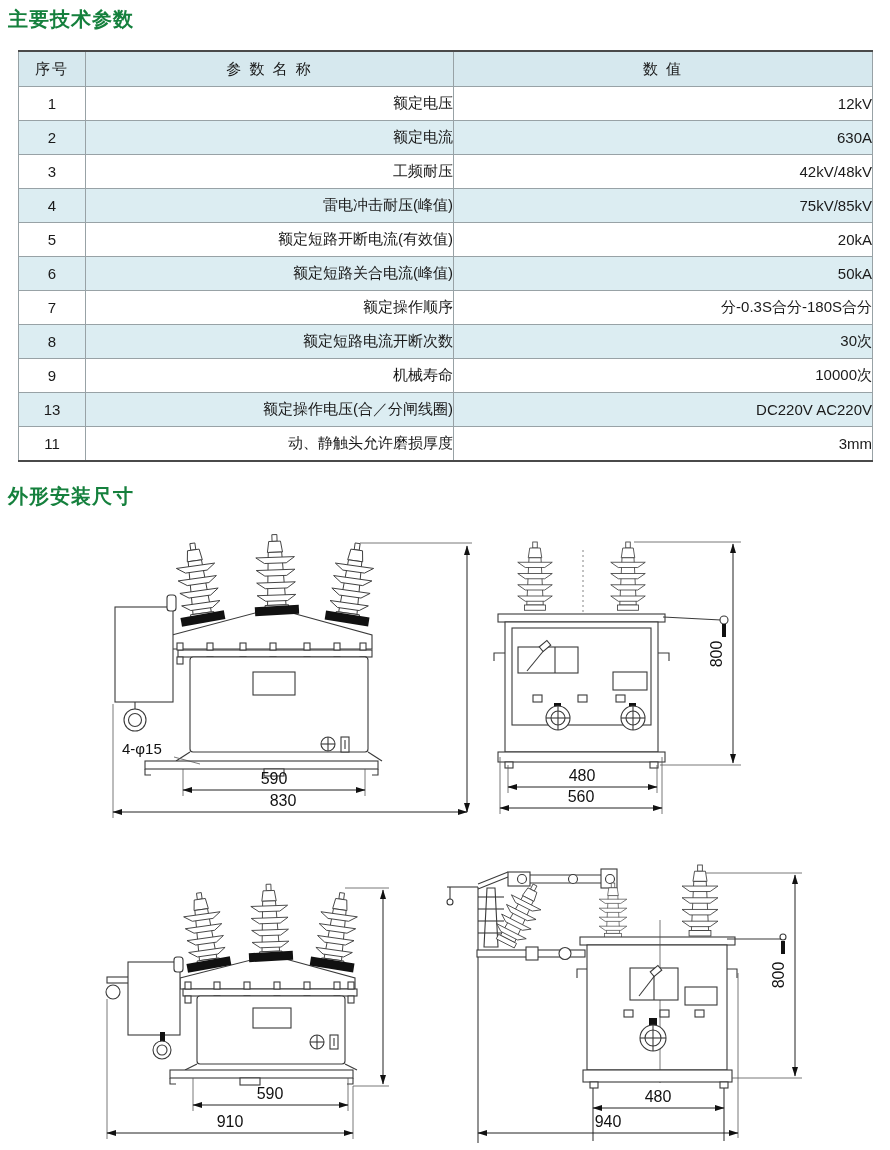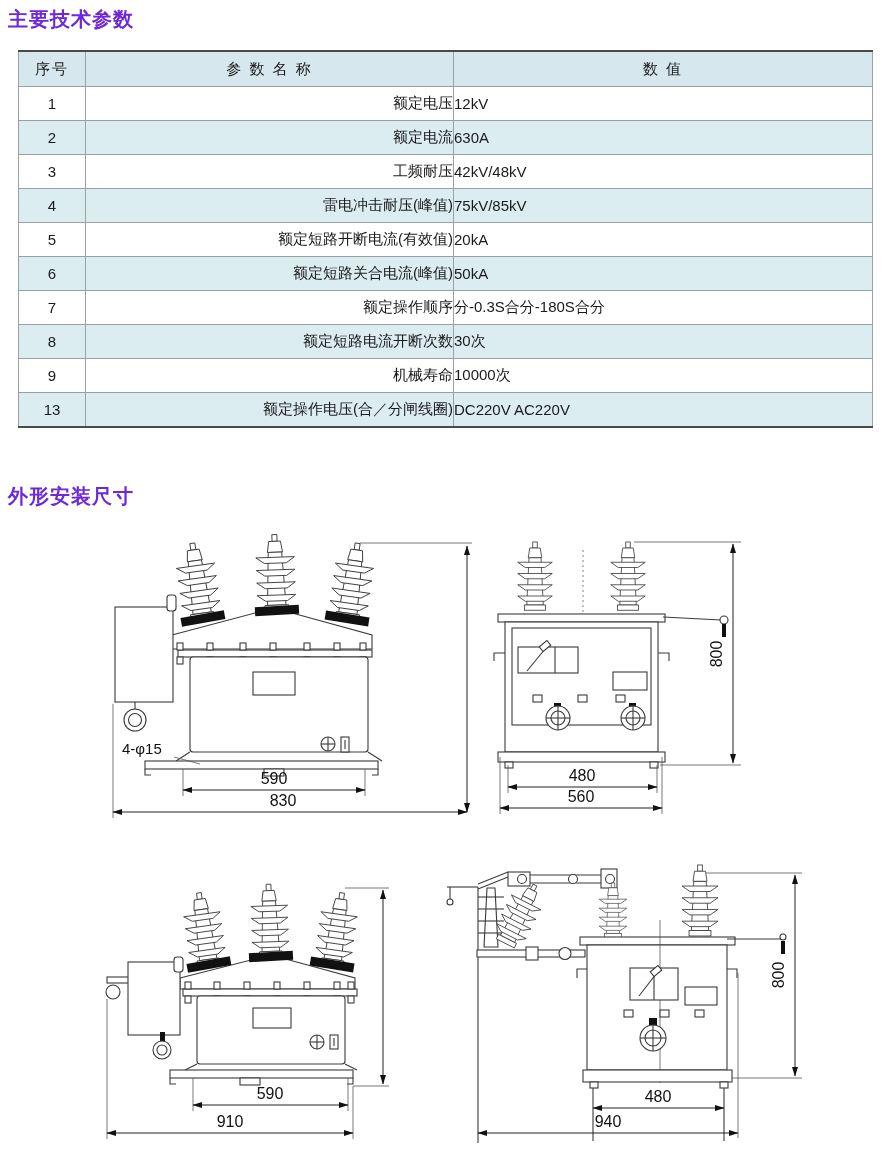--- a/index.html
+++ b/index.html
@@ -3,41 +3,41 @@
 <meta charset="utf-8">
 <style>
   html,body{margin:0;padding:0;}
   body{
     width:890px;height:1150px;position:relative;background:#fff;
     font-family:"Liberation Sans","DejaVu Sans",sans-serif;color:#1a1a1a;
     overflow:hidden;
   }
   .sec-title{
     position:absolute;left:8px;margin:0;
-    font-size:20px;font-weight:bold;color:#6d28d9;letter-spacing:1px;
+    font-size:20px;font-weight:bold;color:#15803d;letter-spacing:1px;
   }
   #title1{top:6px;}
   #title2{top:483px;}
 
   table.params{
     position:absolute;left:18px;top:50px;width:854px;
     border-collapse:collapse;table-layout:fixed;
     border:1px solid #7d888d;border-top:2px solid #4a4a4a;border-bottom:2px solid #4a4a4a;
   }
   table.params th,table.params td{
     border:1px solid #98a2a6;font-size:15px;font-weight:normal;
     padding:0;overflow:hidden;white-space:nowrap;
   }
   table.params th{height:34px;background:#d6e8ee;text-align:center;letter-spacing:2px;}
   table.params td{height:33px;background:#ffffff;}
   table.params tbody tr.alt td{background:#dcedf2;}
   col.c1{width:67px;} col.c2{width:368px;} col.c3{width:419px;}
   td.no{text-align:center;}
   td.nm{text-align:right;padding-left:85px;}
-  td.vl{text-align:left;}
+  td.vl{text-align:right;}
 
   #drawings{position:absolute;left:0;top:525px;width:890px;height:625px;}
   .drw{position:absolute;}
   #d1{left:88px;top:7px;}
   #d2{left:460px;top:0px;}
   #d3{left:85px;top:333px;}
   #d4{left:440px;top:330px;}
 
   .ln{stroke:#3a3a3a;stroke-width:1.1;fill:none;}
   .fw{stroke:#3a3a3a;stroke-width:1.1;fill:#ffffff;}
@@ -109,20 +109,25 @@
       </tr>
     <tr>
         <td class="no">9</td>
         <td class="nm">机械寿命</td>
         <td class="vl">10000次</td>
       </tr>
     <tr class="alt">
         <td class="no">13</td>
         <td class="nm">额定操作电压(合／分闸线圈)</td>
         <td class="vl">DC220V AC220V</td>
+      </tr>
+    <tr>
+        <td class="no">11</td>
+        <td class="nm">动、静触头允许磨损厚度</td>
+        <td class="vl">3mm</td>
       </tr>
   </tbody>
 </table>
 
 <h1 class="sec-title" id="title2">外形安装尺寸</h1>
 
 <div id="drawings">
 
   <svg width="0" height="0" style="position:absolute" aria-hidden="true">
     <defs>

